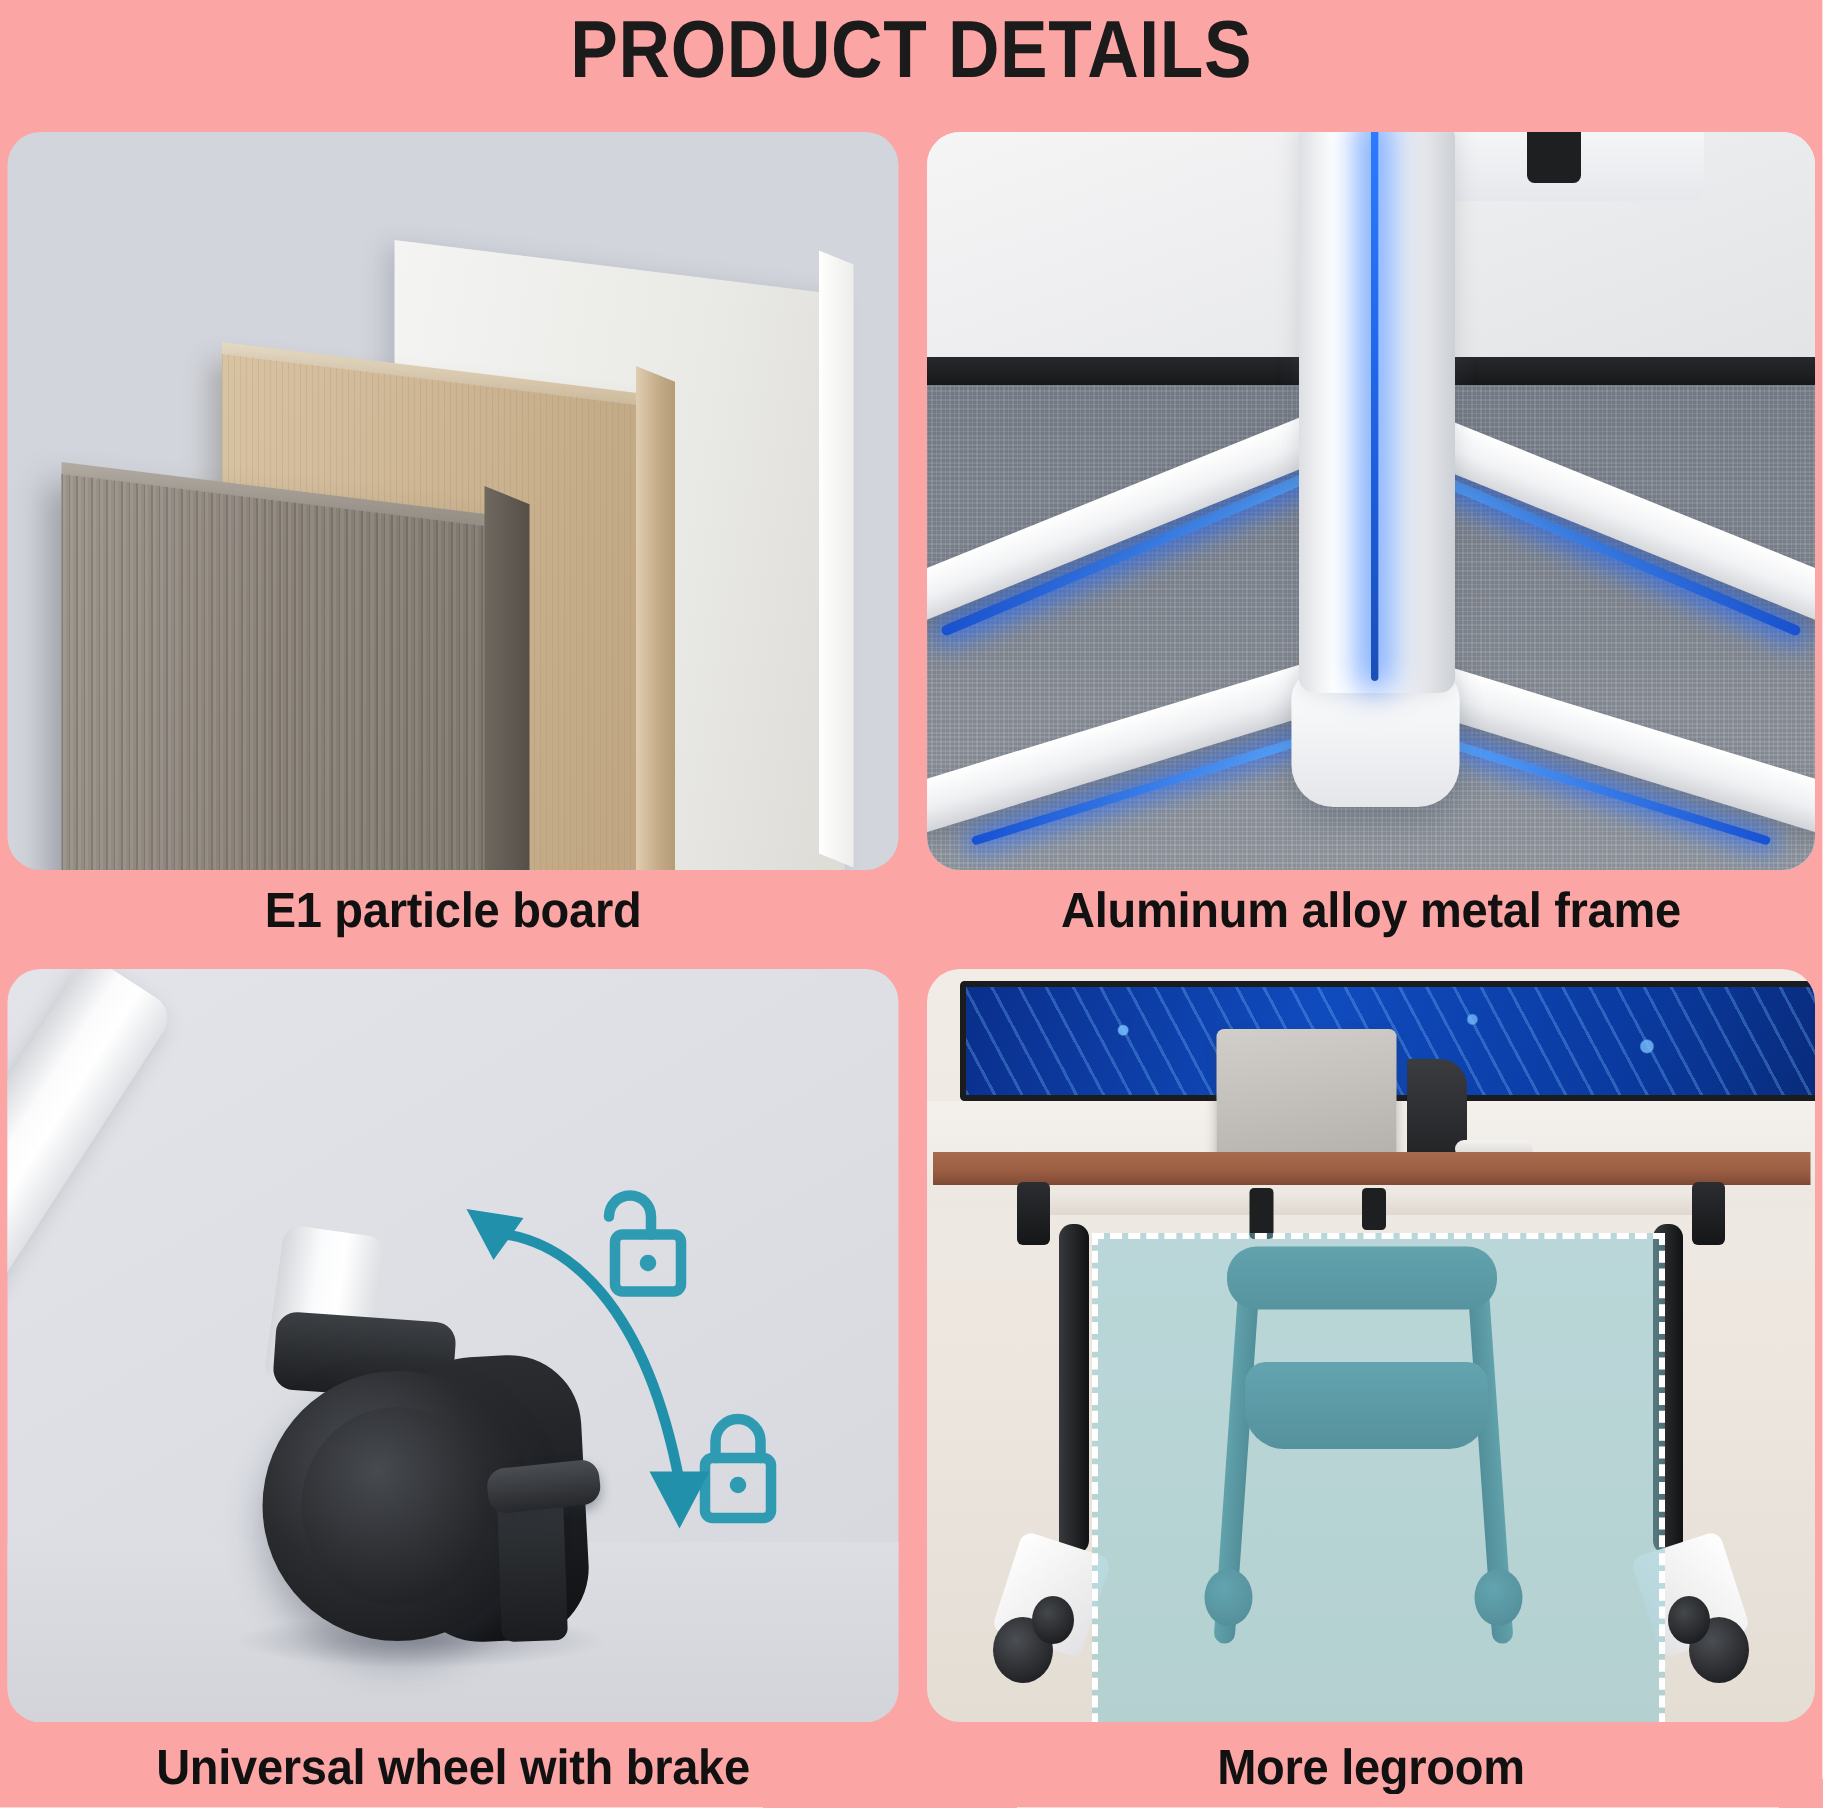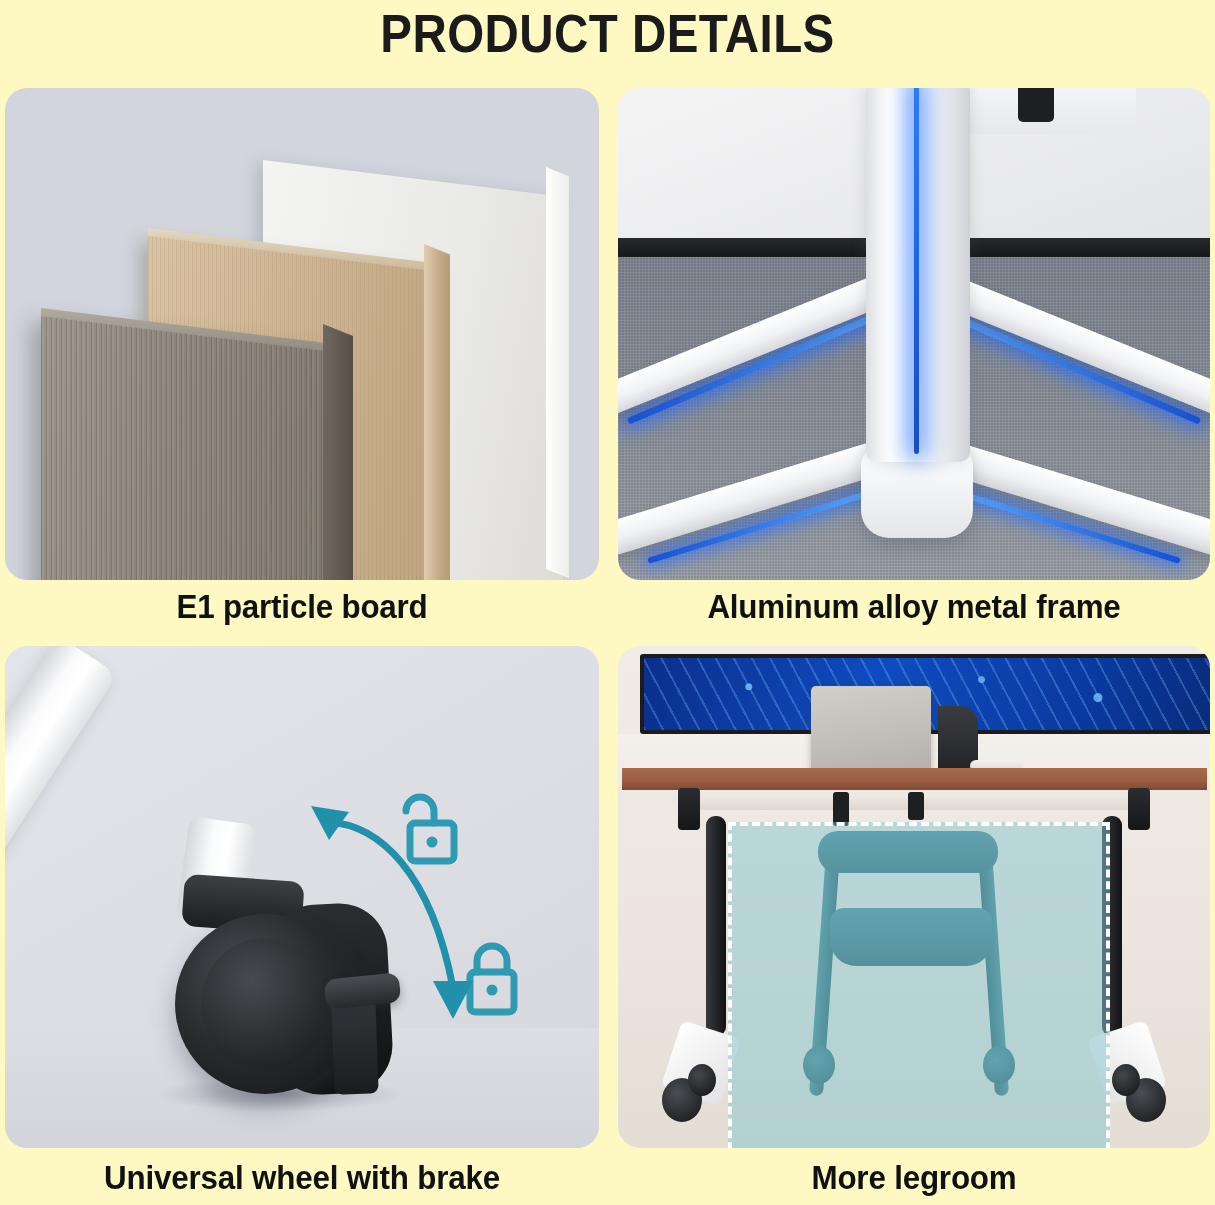--- a/index.html
+++ b/index.html
@@ -2,21 +2,21 @@
 <html><head>
 <meta charset="utf-8">
 <style>
   * { box-sizing: border-box; margin: 0; padding: 0; }
   html, body {
     width: 1215px; height: 1205px;
     background: #ffffff;
     font-family: "Liberation Sans", sans-serif;
     overflow: hidden;
   }
-  .page { position: relative; width: 1215px; height: 1205px; background:#fef9c3; }
+  .page { position: relative; width: 1215px; height: 1205px; background:#fca5a5; }
 
   
   .title {
     position: absolute; left: 0; top: 2px; width: 1215px;
     text-align: center;
     font-size: 54px; font-weight: 700; letter-spacing: 0.5px;
     color: #1b1b1b;
     font-family: "Liberation Sans", sans-serif;
     transform: scaleX(0.88); transform-origin: center top;
     line-height: 62px;

